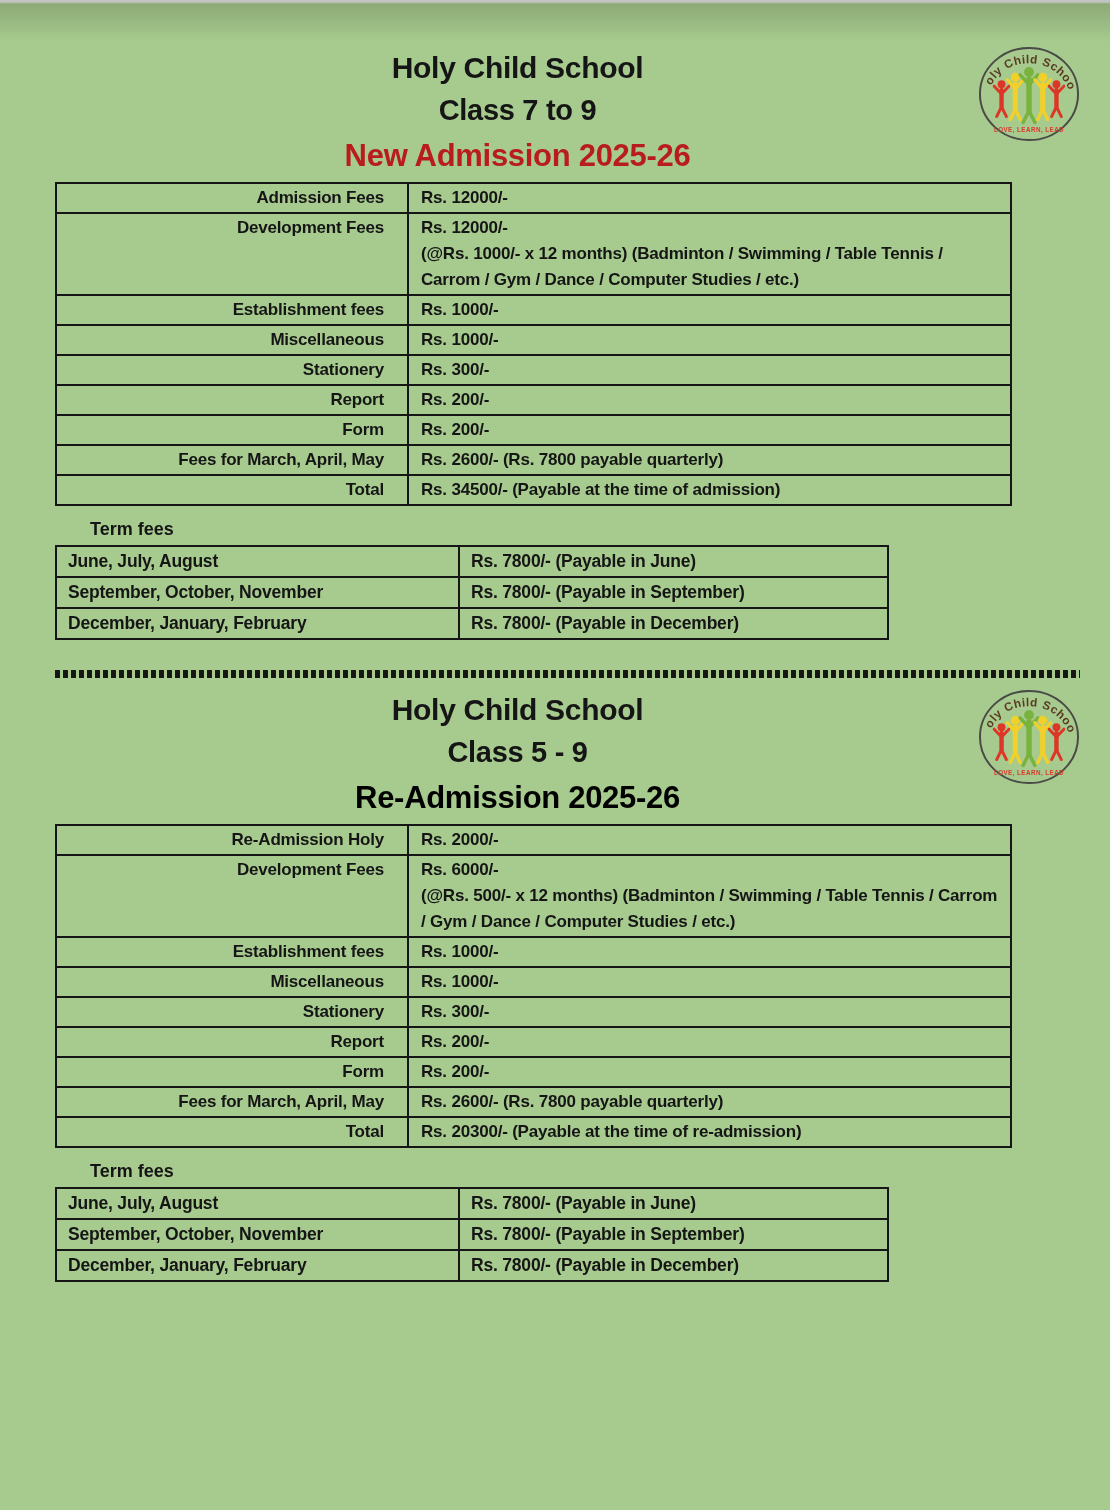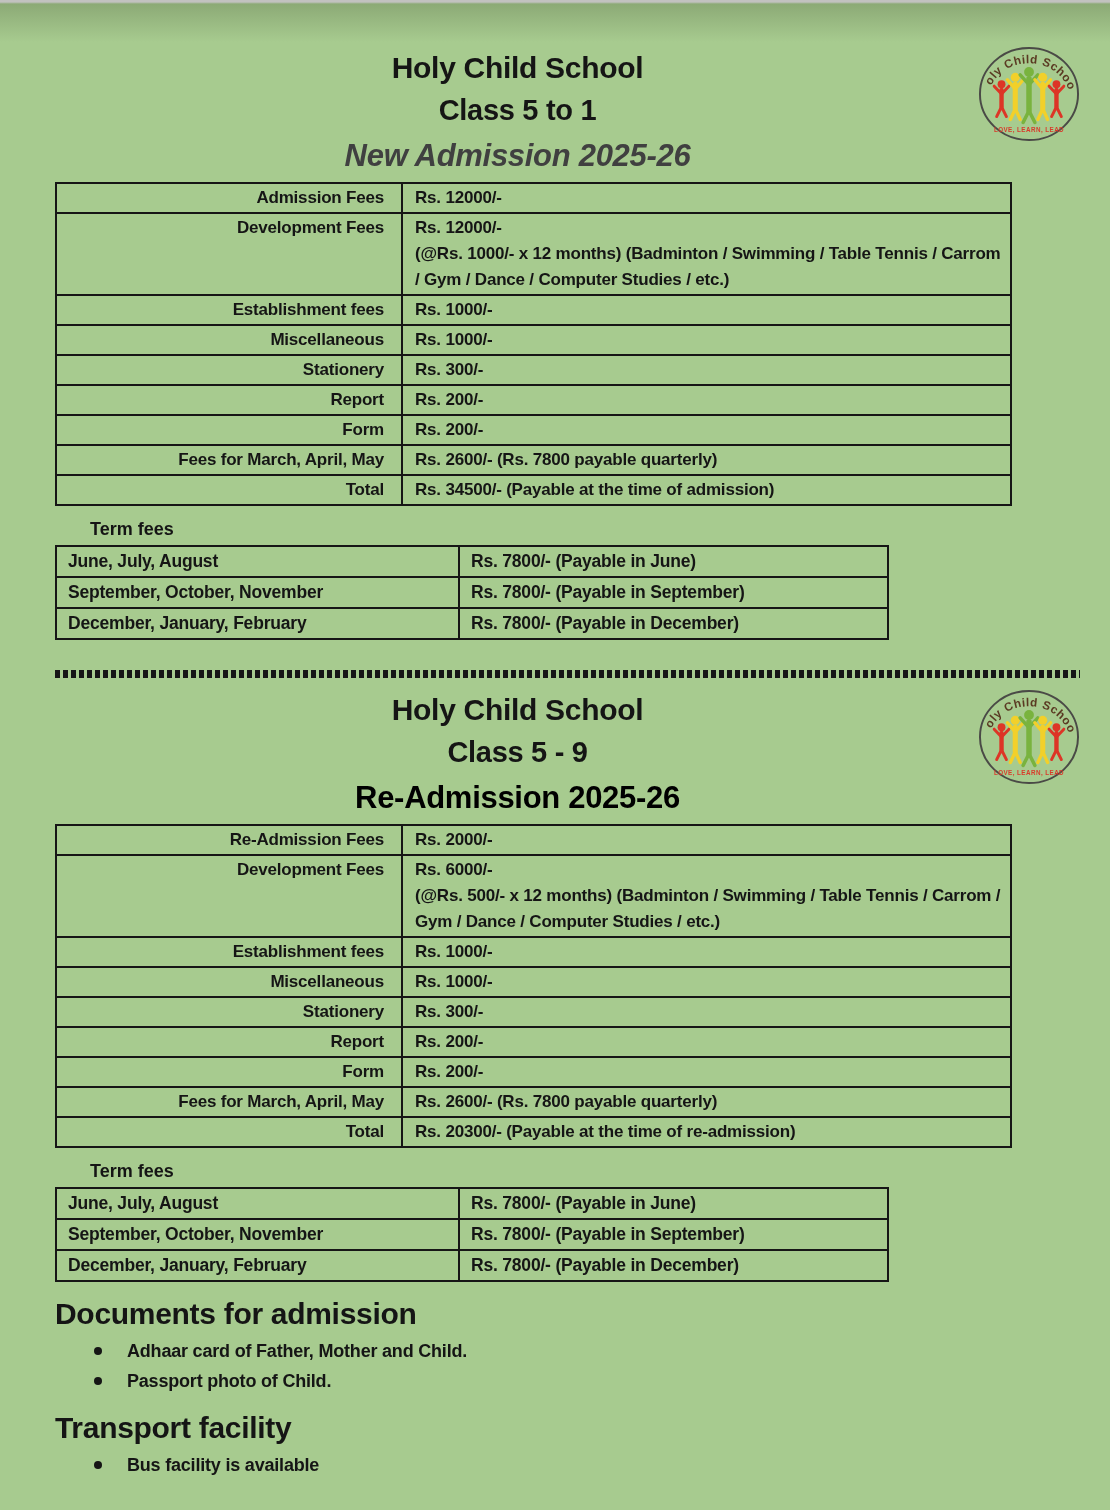--- a/index.html
+++ b/index.html
@@ -38,21 +38,21 @@
   .logo .person .head  { fill: currentColor; stroke: none; }
   .logo .person .limbs { fill: none; stroke: currentColor; stroke-linecap: round; }
 
   table { border-collapse: collapse; table-layout: fixed; }
   .fee-table { margin: 6px 0 0 55px; width: 957px; }
   .fee-table td {
     border: 2px solid #161616;
     font-size: 17px; line-height: 26px; font-weight: bold;
     padding: 1px 8px; vertical-align: top; letter-spacing: -0.2px;
   }
-  .fee-table td.label { width: 319px; text-align: right; padding-right: 17px; }
+  .fee-table td.label { width: 319px; text-align: right; padding-right: 23px; }
   .fee-table td.value { padding-left: 12px; }
 
   .term-heading { margin: 12px 0 5px 90px; font-size: 18px; line-height: 22px; }
   .term-table { margin-left: 55px; width: 834px; }
   .term-table td {
     border: 2px solid #161616;
     font-size: 17.5px; line-height: 27px; font-weight: bold;
     padding: 1px 8px 1px 11px; letter-spacing: -0.2px;
   }
   .term-table td.months { width: 382px; }
@@ -79,22 +79,22 @@
 </style>
 </head>
 <body>
 
 <div class="page">
   <div class="top-strip"></div>
 
   <section class="fee-section section--new">
     <div class="section-header">
       <div class="school-name">Holy Child School</div>
-      <div class="class-line">Class 5 to 1</div>
-      <div class="section-title" style="color: #404040; font-style: italic;">New Admission 2025-26</div>
+      <div class="class-line">Class 7 to 9</div>
+      <div class="section-title" style="color: #b91c1c;">New Admission 2025-26</div>
     </div>
 
     <svg class="logo" viewBox="0 0 104 98">
       <ellipse class="ring" cx="52" cy="49" rx="50" ry="47" fill="none" stroke-width="2" stroke="#4a4a46"></ellipse>
       <path id="arc0" d="M 12 44 A 42 38 0 0 1 92 44" fill="none"></path>
       <text class="arc-text" style="fill: rgb(90, 58, 34);"><textPath href="#arc0" startOffset="50%" text-anchor="middle">Holy Child School</textPath></text>
       <g class="person" style="color: rgb(221, 53, 38);">
         <circle class="head" cx="24" cy="39" r="4"></circle>
         <path class="limbs" stroke-width="4.5" d="M24 45 L24 62"></path>
         <path class="limbs" stroke-width="3" d="M24 49 L16.5 41 M24 49 L31.5 41 M24 62 L19 72 M24 62 L29 72"></path>
@@ -238,21 +238,21 @@
         <circle class="head" cx="80" cy="39" r="4"></circle>
         <path class="limbs" stroke-width="4.5" d="M80 45 L80 62"></path>
         <path class="limbs" stroke-width="3" d="M80 49 L72.5 41 M80 49 L87.5 41 M80 62 L75 72 M80 62 L85 72"></path>
       </g>
       <text class="motto" x="52" y="88" text-anchor="middle" style="fill: rgb(217, 58, 43);">LOVE, LEARN, LEAD</text>
     </svg>
 
     <table class="fee-table">
       <tbody>
           <tr>
-            <td class="label">Re-Admission Fees</td>
+            <td class="label">Re-Admission Holy</td>
             <td class="value">
               <div>Rs. 2000/-</div>
             </td>
           </tr>
           <tr>
             <td class="label">Development Fees</td>
             <td class="value">
               <div>Rs. 6000/-</div>
               <div>(@Rs. 500/- x 12 months) (Badminton / Swimming / Table Tennis / Carrom / Gym / Dance / Computer Studies / etc.)</div>
             </td>
@@ -314,28 +314,13 @@
             <td class="amount">Rs. 7800/- (Payable in September)</td>
           </tr>
           <tr>
             <td class="months">December, January, February</td>
             <td class="amount">Rs. 7800/- (Payable in December)</td>
           </tr>
         </tbody>
     </table>
   </section>
 
-  <div class="info-sections">
-      <section class="info-section info-0">
-        <h2>Documents for admission</h2>
-        <ul>
-          <li>Adhaar card of Father, Mother and Child.</li>
-          <li>Passport photo of Child.</li>
-        </ul>
-      </section>
-      <section class="info-section info-1">
-        <h2>Transport facility</h2>
-        <ul>
-          <li>Bus facility is available</li>
-        </ul>
-      </section>
-    </div>
 </div>
 
 </body></html>

